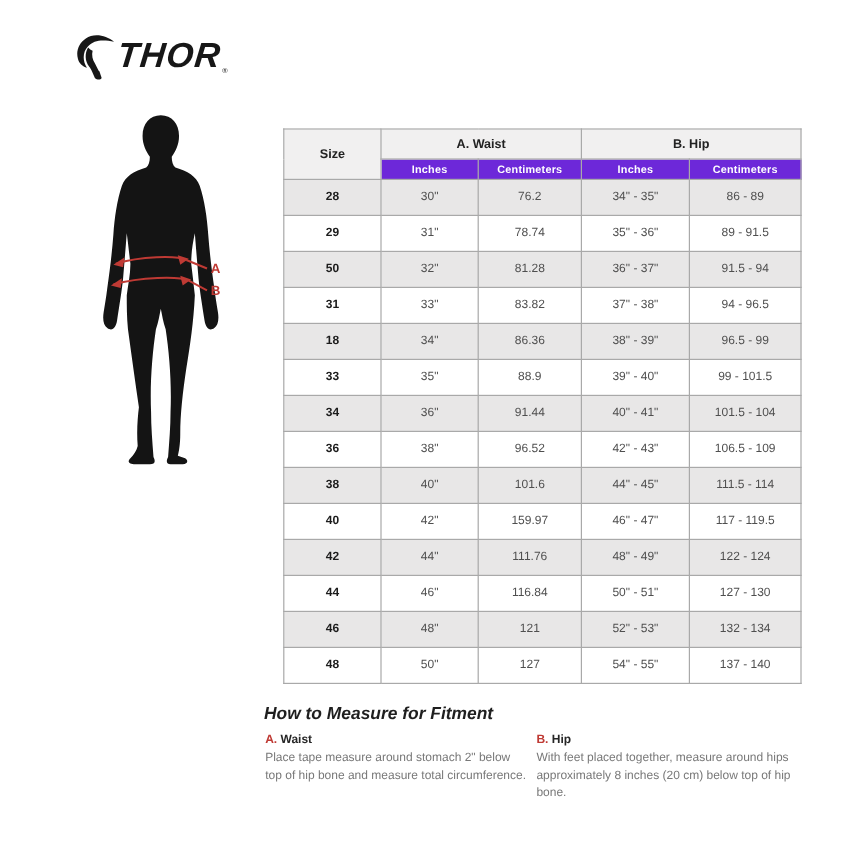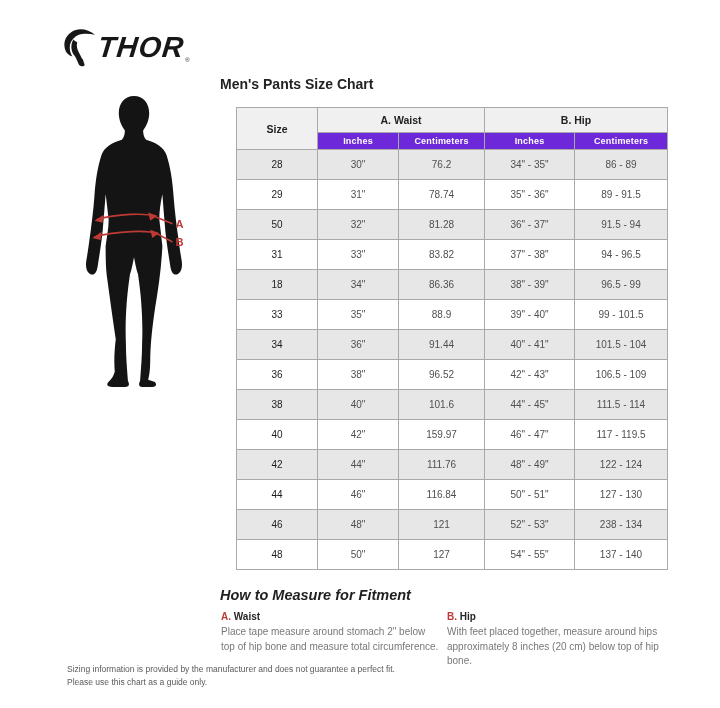--- a/index.html
+++ b/index.html
@@ -27,21 +27,21 @@
   .size-table{
     position:absolute;left:220px;top:107px;width:431px;
     border-collapse:collapse;font-size:10px;color:#4f4f4f;table-layout:fixed;margin-left:16px;
   }
   .size-table th,.size-table td{border:1px solid #a9a9a9;text-align:center;padding:0;}
   .size-table .group-row th{background:#f1f0f0;height:24px;font-size:10.5px;color:#222;}
   .size-table th.size-head{background:#f1f0f0;font-size:10.5px;color:#222;}
   .size-table .black-row th{background:#6d28d9;color:#fff;height:16px;font-size:9px;letter-spacing:.2px;}
   .size-table tbody tr{height:30px;background:#ffffff;}
   .size-table tbody tr:nth-child(odd){background:#e8e7e7;}
-  .size-table tbody td:first-child{font-weight:normal;color:#1c1c1c;}
+  .size-table tbody td:first-child{font-weight:bold;color:#1c1c1c;}
 
   
   .howto-title{position:absolute;left:220px;top:587px;font-size:14.5px;font-weight:bold;color:#1f1f1f;font-style:italic;}
   .measure-item{position:absolute;top:611px;width:220px;}
   .mi-a{left:221px;}
   .mi-b{left:447px;}
   .mi-label{font-size:10px;font-weight:bold;color:#262626;}
   .mi-prefix{color:#bf3a34;}
   .mi-desc{margin-top:3px;font-size:10px;line-height:1.45;color:#787878;}
 
@@ -92,21 +92,20 @@
     <g fill="#bf3a34">
       <polygon points="36,125 45,119 44,127"></polygon>
       <polygon points="98,120 89,117 91,125"></polygon>
       <polygon points="34,142 43,136 42,144"></polygon>
       <polygon points="100,137 91,134 93,142"></polygon>
     </g>
     <text x="116" y="132" font-family="Liberation Sans, sans-serif" font-size="11" font-weight="bold" fill="#bf3a34">A</text>
     <text x="116" y="150" font-family="Liberation Sans, sans-serif" font-size="11" font-weight="bold" fill="#bf3a34">B</text>
   </svg>
 
-  <div class="chart-title">Men's Pants Size Chart</div>
 
   <table class="size-table">
     <colgroup>
       <col style="width:81px">
         <col style="width:81px">
         <col style="width:86px">
         <col style="width:90px">
         <col style="width:93px">
     </colgroup>
     <thead>
@@ -205,21 +204,21 @@
           <td>46"</td>
           <td>116.84</td>
           <td>50" - 51"</td>
           <td>127 - 130</td>
         </tr>
         <tr>
           <td>46</td>
           <td>48"</td>
           <td>121</td>
           <td>52" - 53"</td>
-          <td>238 - 134</td>
+          <td>132 - 134</td>
         </tr>
         <tr>
           <td>48</td>
           <td>50"</td>
           <td>127</td>
           <td>54" - 55"</td>
           <td>137 - 140</td>
         </tr>
       </tbody>
   </table>
@@ -235,18 +234,14 @@
   </div>
 
   <div class="measure-item mi-b">
     <div class="mi-label">
       <span class="mi-prefix">B.</span>
       <span>Hip</span>
     </div>
     <div class="mi-desc">With feet placed together, measure around hips approximately 8 inches (20 cm) below top of hip bone.</div>
   </div>
 
-  <div class="footnote">
-    <div>Sizing information is provided by the manufacturer and does not guarantee a perfect fit.</div>
-    <div>Please use this chart as a guide only.</div>
-  </div>
 
 </div>
 
 </body></html>

